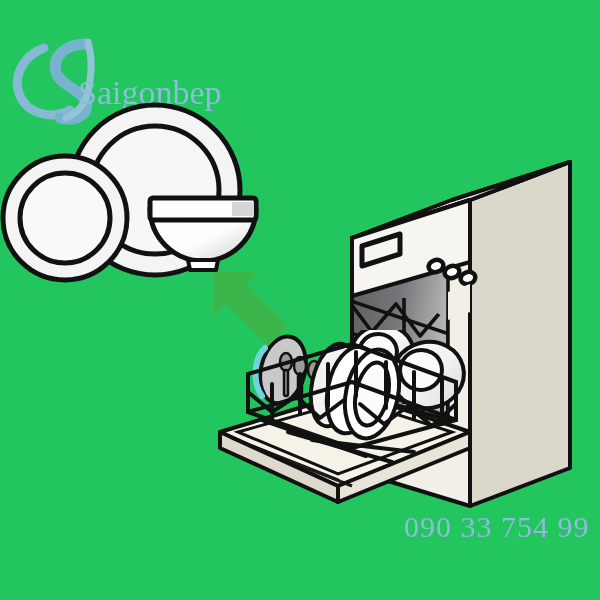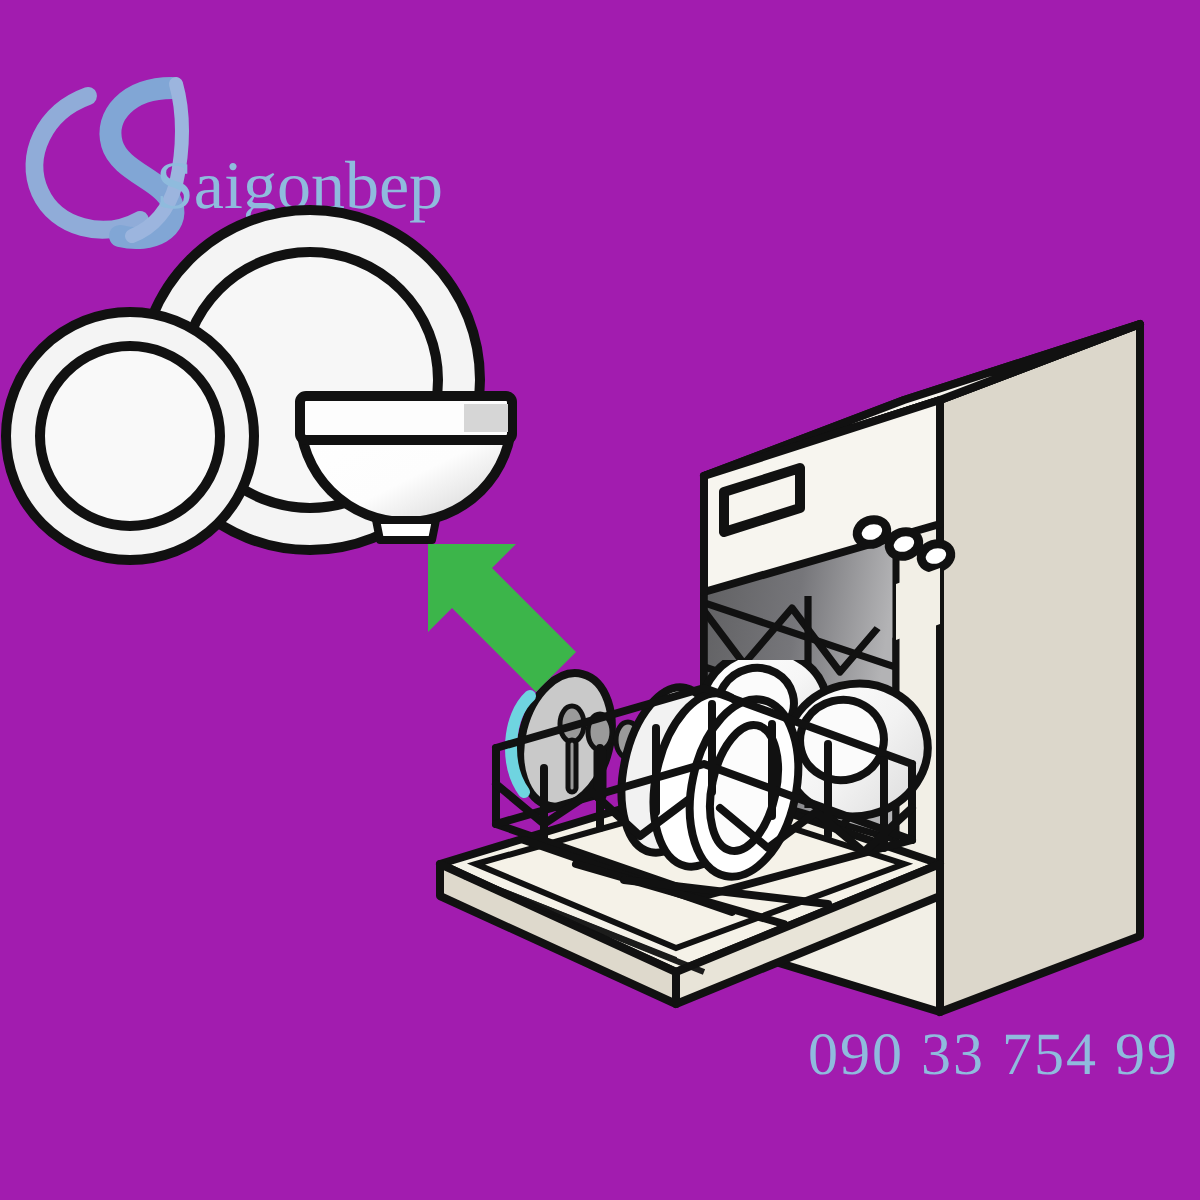--- a/index.html
+++ b/index.html
@@ -8,21 +8,21 @@
     padding: 0;
     background: #ffffff;
   }
   body {
     font-family: "Liberation Sans", sans-serif;
   }
   #stage {
     position: relative;
     width: 600px;
     height: 600px;
-    background: #a21caf;
+    background: #22c55e;
     overflow: hidden;
   }
   #art {
     position: absolute;
     left: 0;
     top: 0;
     width: 600px;
     height: 600px;
   }
   .wm-text {

